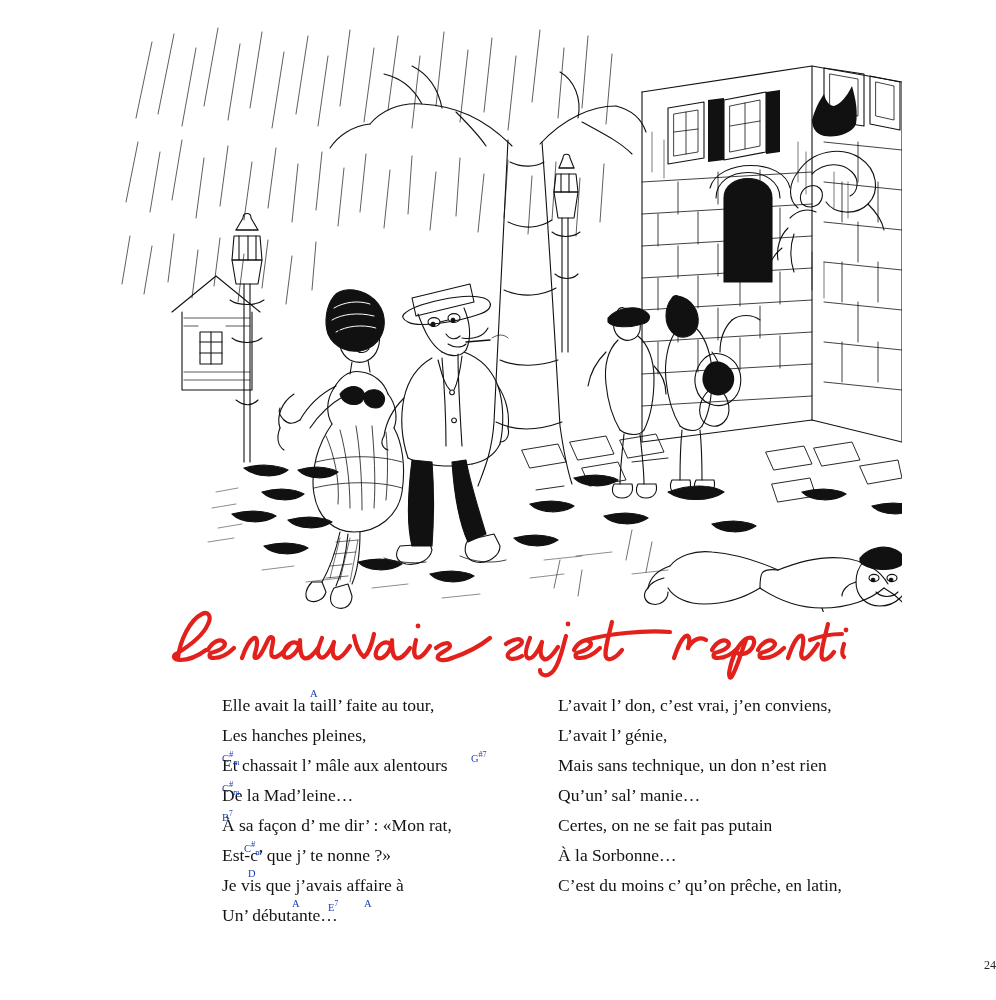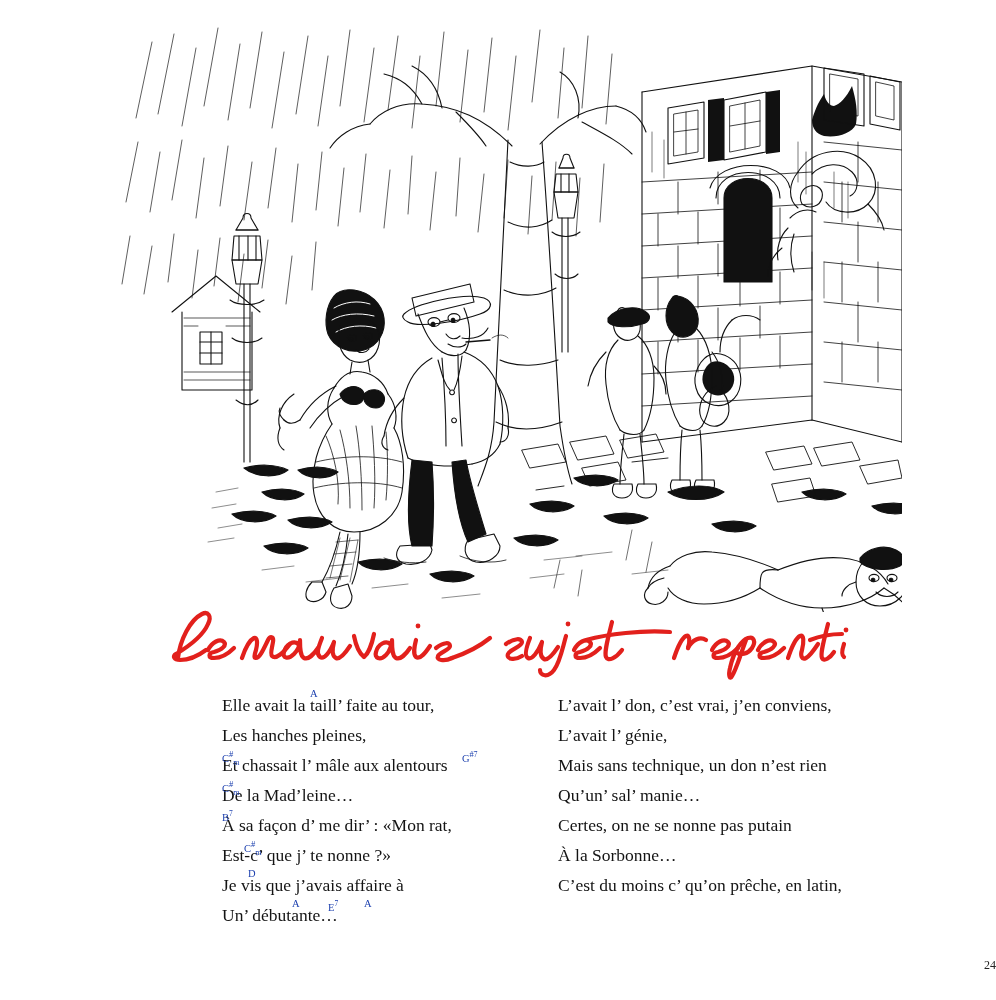--- a/index.html
+++ b/index.html
@@ -582,21 +582,21 @@
         <span class="chord" style="left:88px">A</span>
         <span>Elle avait la taill’ faite au tour,</span>
       </div>
 
       <div class="line">
         <span>Les hanches pleines,</span>
       </div>
 
       <div class="line">
         <span class="chord" style="left:0px">C<span class="sharp">#</span><span class="m">m</span></span>
-        <span class="chord" style="left:240px">G<span class="sharp">#</span><sup>7</sup></span>
+        <span class="chord" style="left:249px">G<span class="sharp">#</span><sup>7</sup></span>
         <span>Et chassait l’ mâle aux alentours</span>
       </div>
 
       <div class="line">
         <span class="chord" style="left:0px">C<span class="sharp">#</span><span class="m">m</span></span>
         <span>De la Mad’leine…</span>
       </div>
 
       <div class="line">
         <span class="chord" style="left:0px">B<sup>7</sup></span>
@@ -629,21 +629,21 @@
       <div class="line">
         <span>L’avait l’ génie,</span>
       </div>
       <div class="line">
         <span>Mais sans technique, un don n’est rien</span>
       </div>
       <div class="line">
         <span>Qu’un’ sal’ manie…</span>
       </div>
       <div class="line">
-        <span>Certes, on ne se nonne pas putain</span>
+        <span>Certes, on ne se fait pas putain</span>
       </div>
       <div class="line">
         <span>À la Sorbonne…</span>
       </div>
       <div class="line">
         <span>C’est du moins c’ qu’on prêche, en latin,</span>
       </div>
     </div>
 
   </div>

